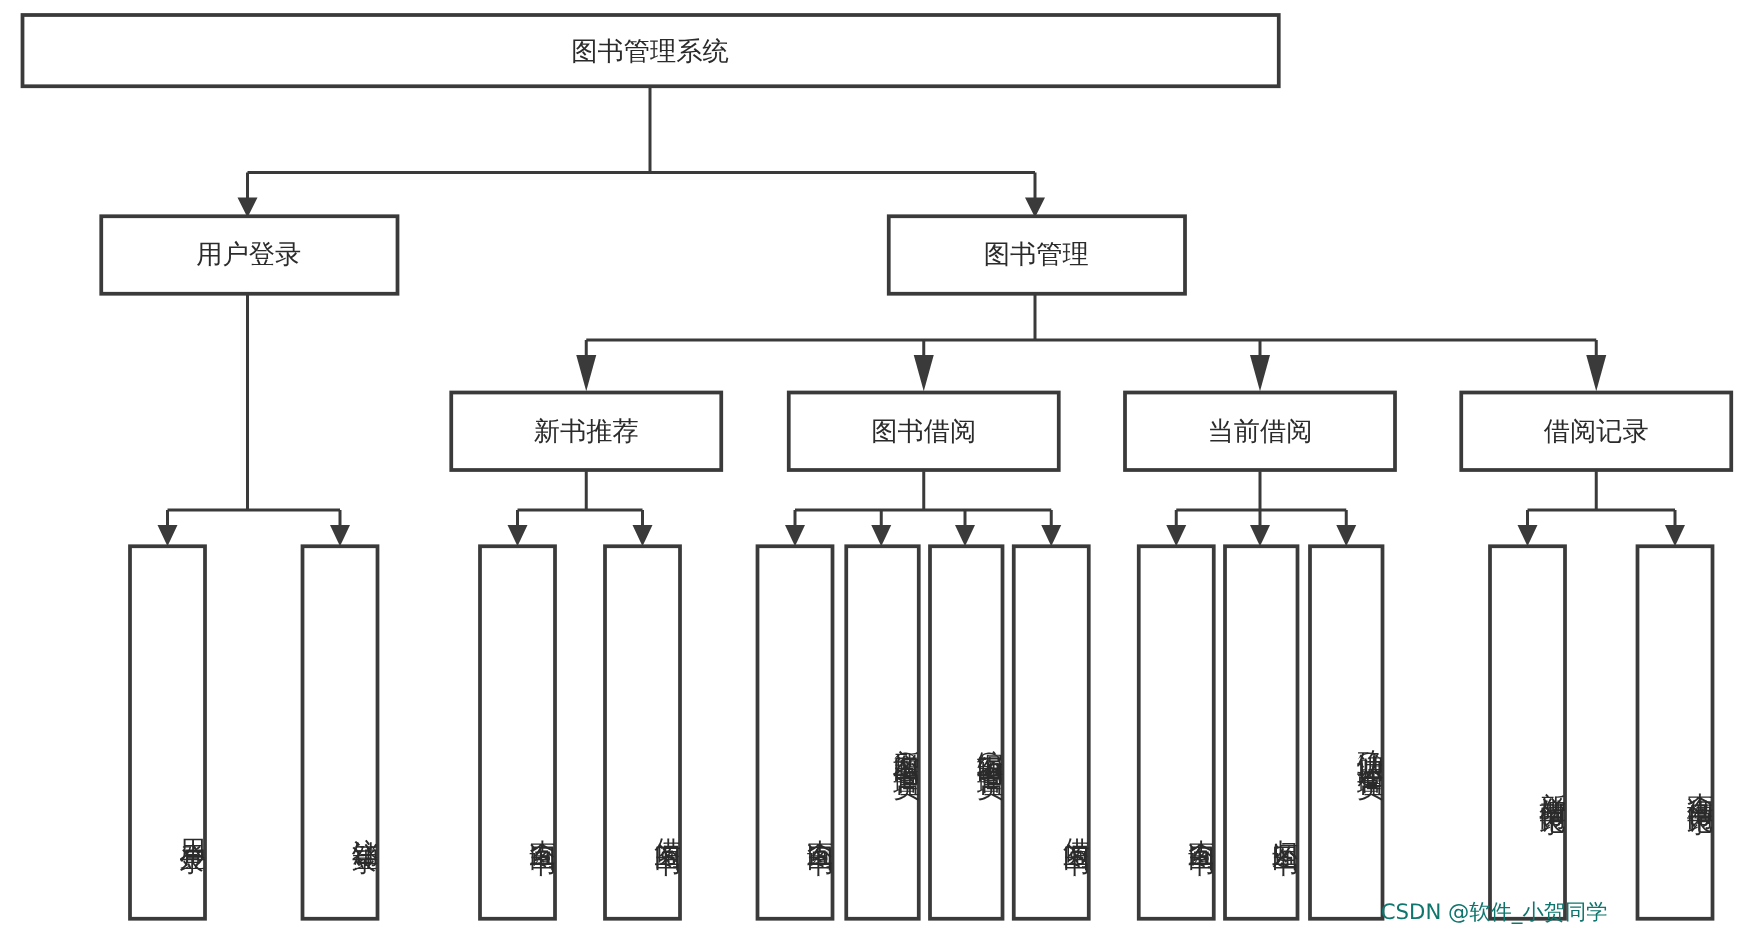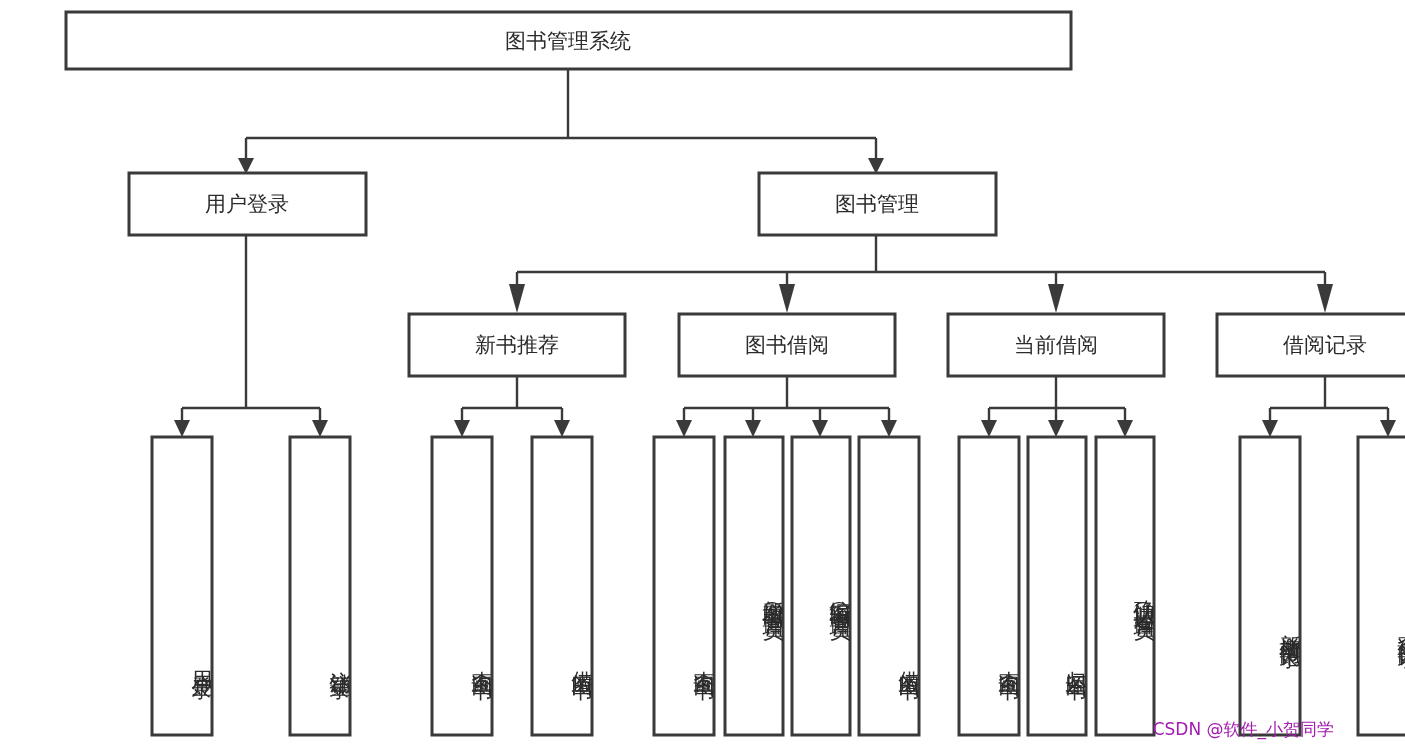--- a/index.html
+++ b/index.html
@@ -11,21 +11,20 @@
     width: 1405px;
     height: 747px;
     font-family: "DejaVu Sans", "Liberation Sans", sans-serif;
     overflow: hidden;
   }
   #diagram-root {
     position: relative;
     width: 1294px;
     height: 747px;
     background: #ffffff;
-    margin-left: 48px;
   }
   svg#flow-svg {
     position: absolute;
     left: 0;
     top: 0;
     width: 1405px;
     height: 747px;
   }
   .node-box {
     fill: #ffffff;
@@ -62,21 +61,21 @@
     justify-content: center;
     white-space: nowrap;
     pointer-events: none;
   }
   .watermark {
     position: absolute;
     right: 8px;
     bottom: 6px;
     font-family: "DejaVu Sans", "Liberation Sans", sans-serif;
     font-size: 17px;
-    color: #a21caf;
+    color: #0f766e;
     white-space: nowrap;
   }
 </style>
 </head>
 <body>
 
 <div id="diagram-root">
 
   <svg id="flow-svg" viewBox="0 0 1405 747">
 

